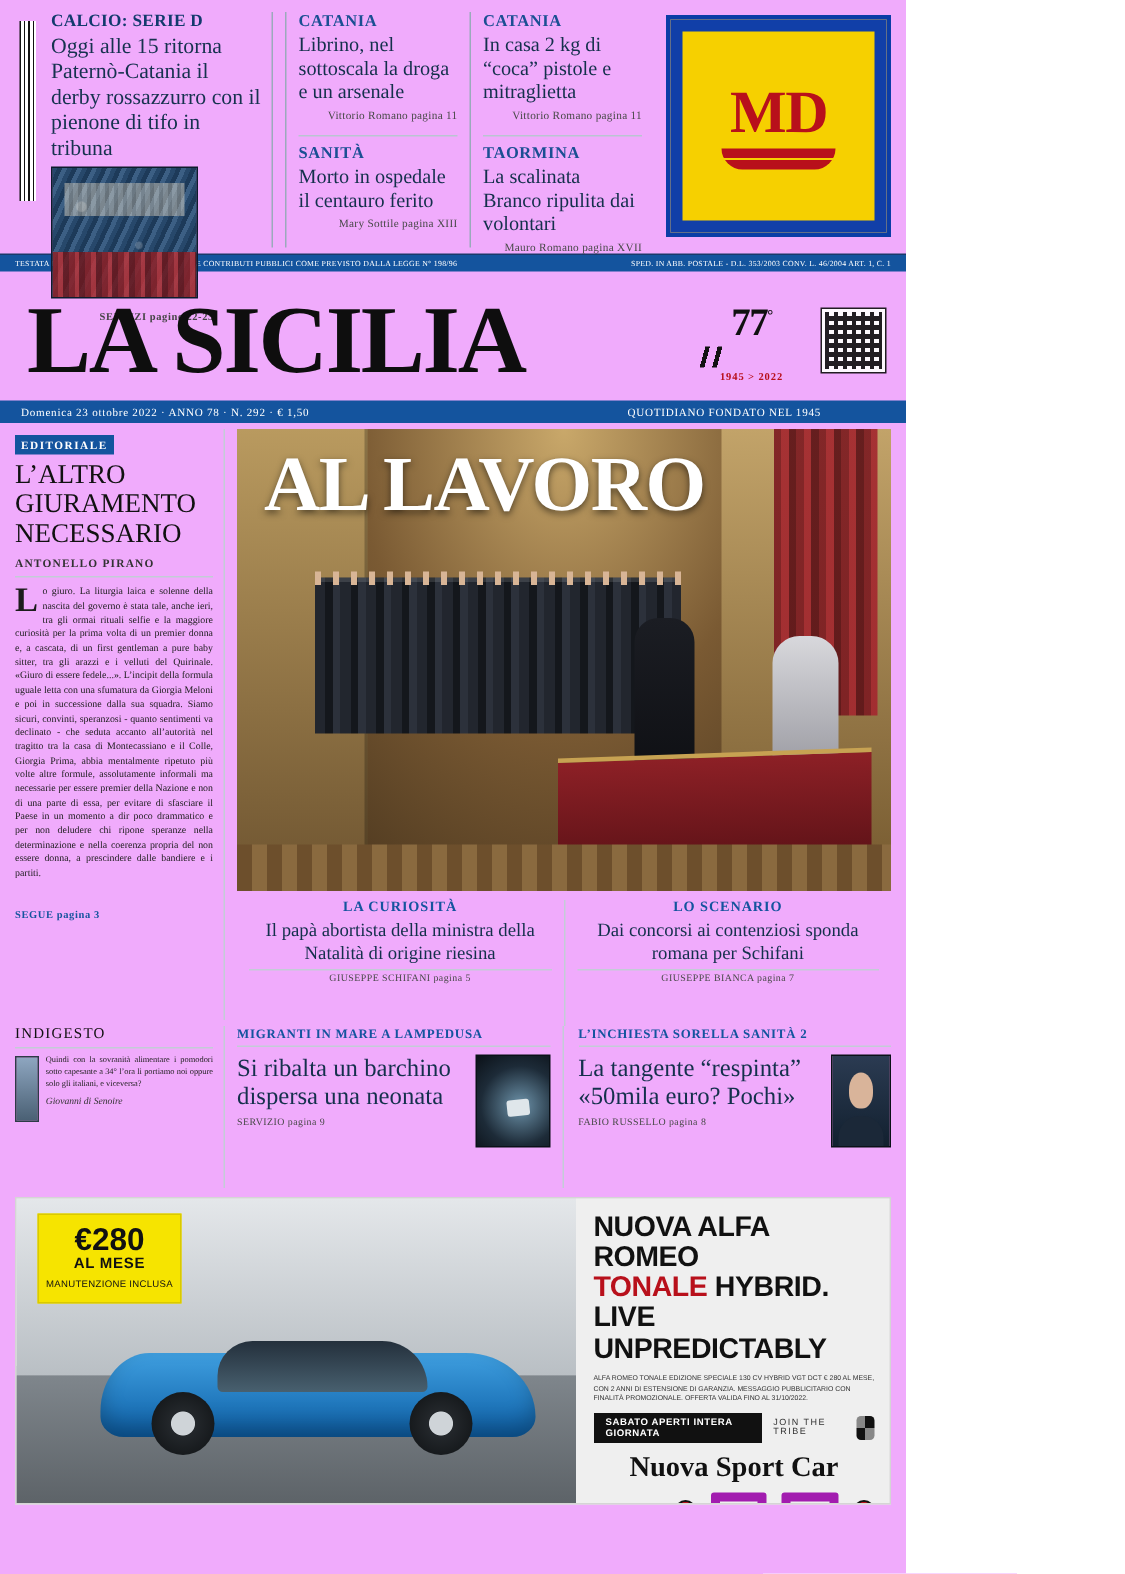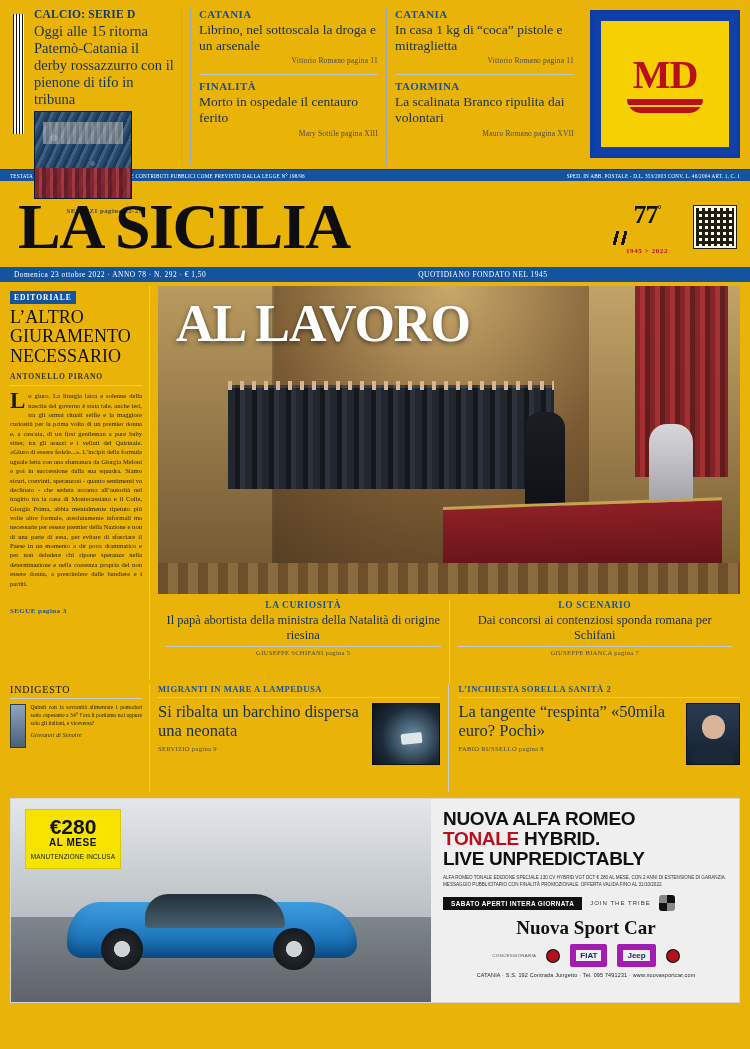--- a/index.html
+++ b/index.html
@@ -3,21 +3,21 @@
 <meta charset="utf-8">
 <style>
   * { box-sizing: border-box; margin: 0; padding: 0; }
   body {
     width: 750px; height: 1049px;
     background: #ffffff;
     font-family: "Liberation Serif", serif;
     color: #111;
     overflow: hidden;
   }
-  .page { width: 750px; height: 1049px; position: relative; background:#eab308; }
+  .page { width: 604px; height: 1049px; position: relative; background:#f0abfc; }
 
   
   .topstrip {
     display: flex;
     height: 170px;
     border-bottom: 1px solid #1a3a6b;
     padding: 8px 10px 4px 10px;
     gap: 8px;
   }
   .barcode-col {
@@ -529,29 +529,29 @@
     </div>
 
     <div class="brief-cols">
       <div class="brief-col">
         <div class="brief">
           <div class="city">CATANIA</div>
           <div class="txt">Librino, nel sottoscala la droga e un arsenale</div>
           <div class="byline">Vittorio Romano pagina 11</div>
         </div>
         <div class="brief">
-          <div class="city">FINALITÀ</div>
+          <div class="city">SANITÀ</div>
           <div class="txt">Morto in ospedale il centauro ferito</div>
           <div class="byline">Mary Sottile pagina XIII</div>
         </div>
       </div>
       <div class="brief-col">
         <div class="brief">
           <div class="city">CATANIA</div>
-          <div class="txt">In casa 1 kg di “coca” pistole e mitraglietta</div>
+          <div class="txt">In casa 2 kg di “coca” pistole e mitraglietta</div>
           <div class="byline">Vittorio Romano pagina 11</div>
         </div>
         <div class="brief">
           <div class="city">TAORMINA</div>
           <div class="txt">La scalinata Branco ripulita dai volontari</div>
           <div class="byline">Mauro Romano pagina XVII</div>
         </div>
       </div>
     </div>
 

